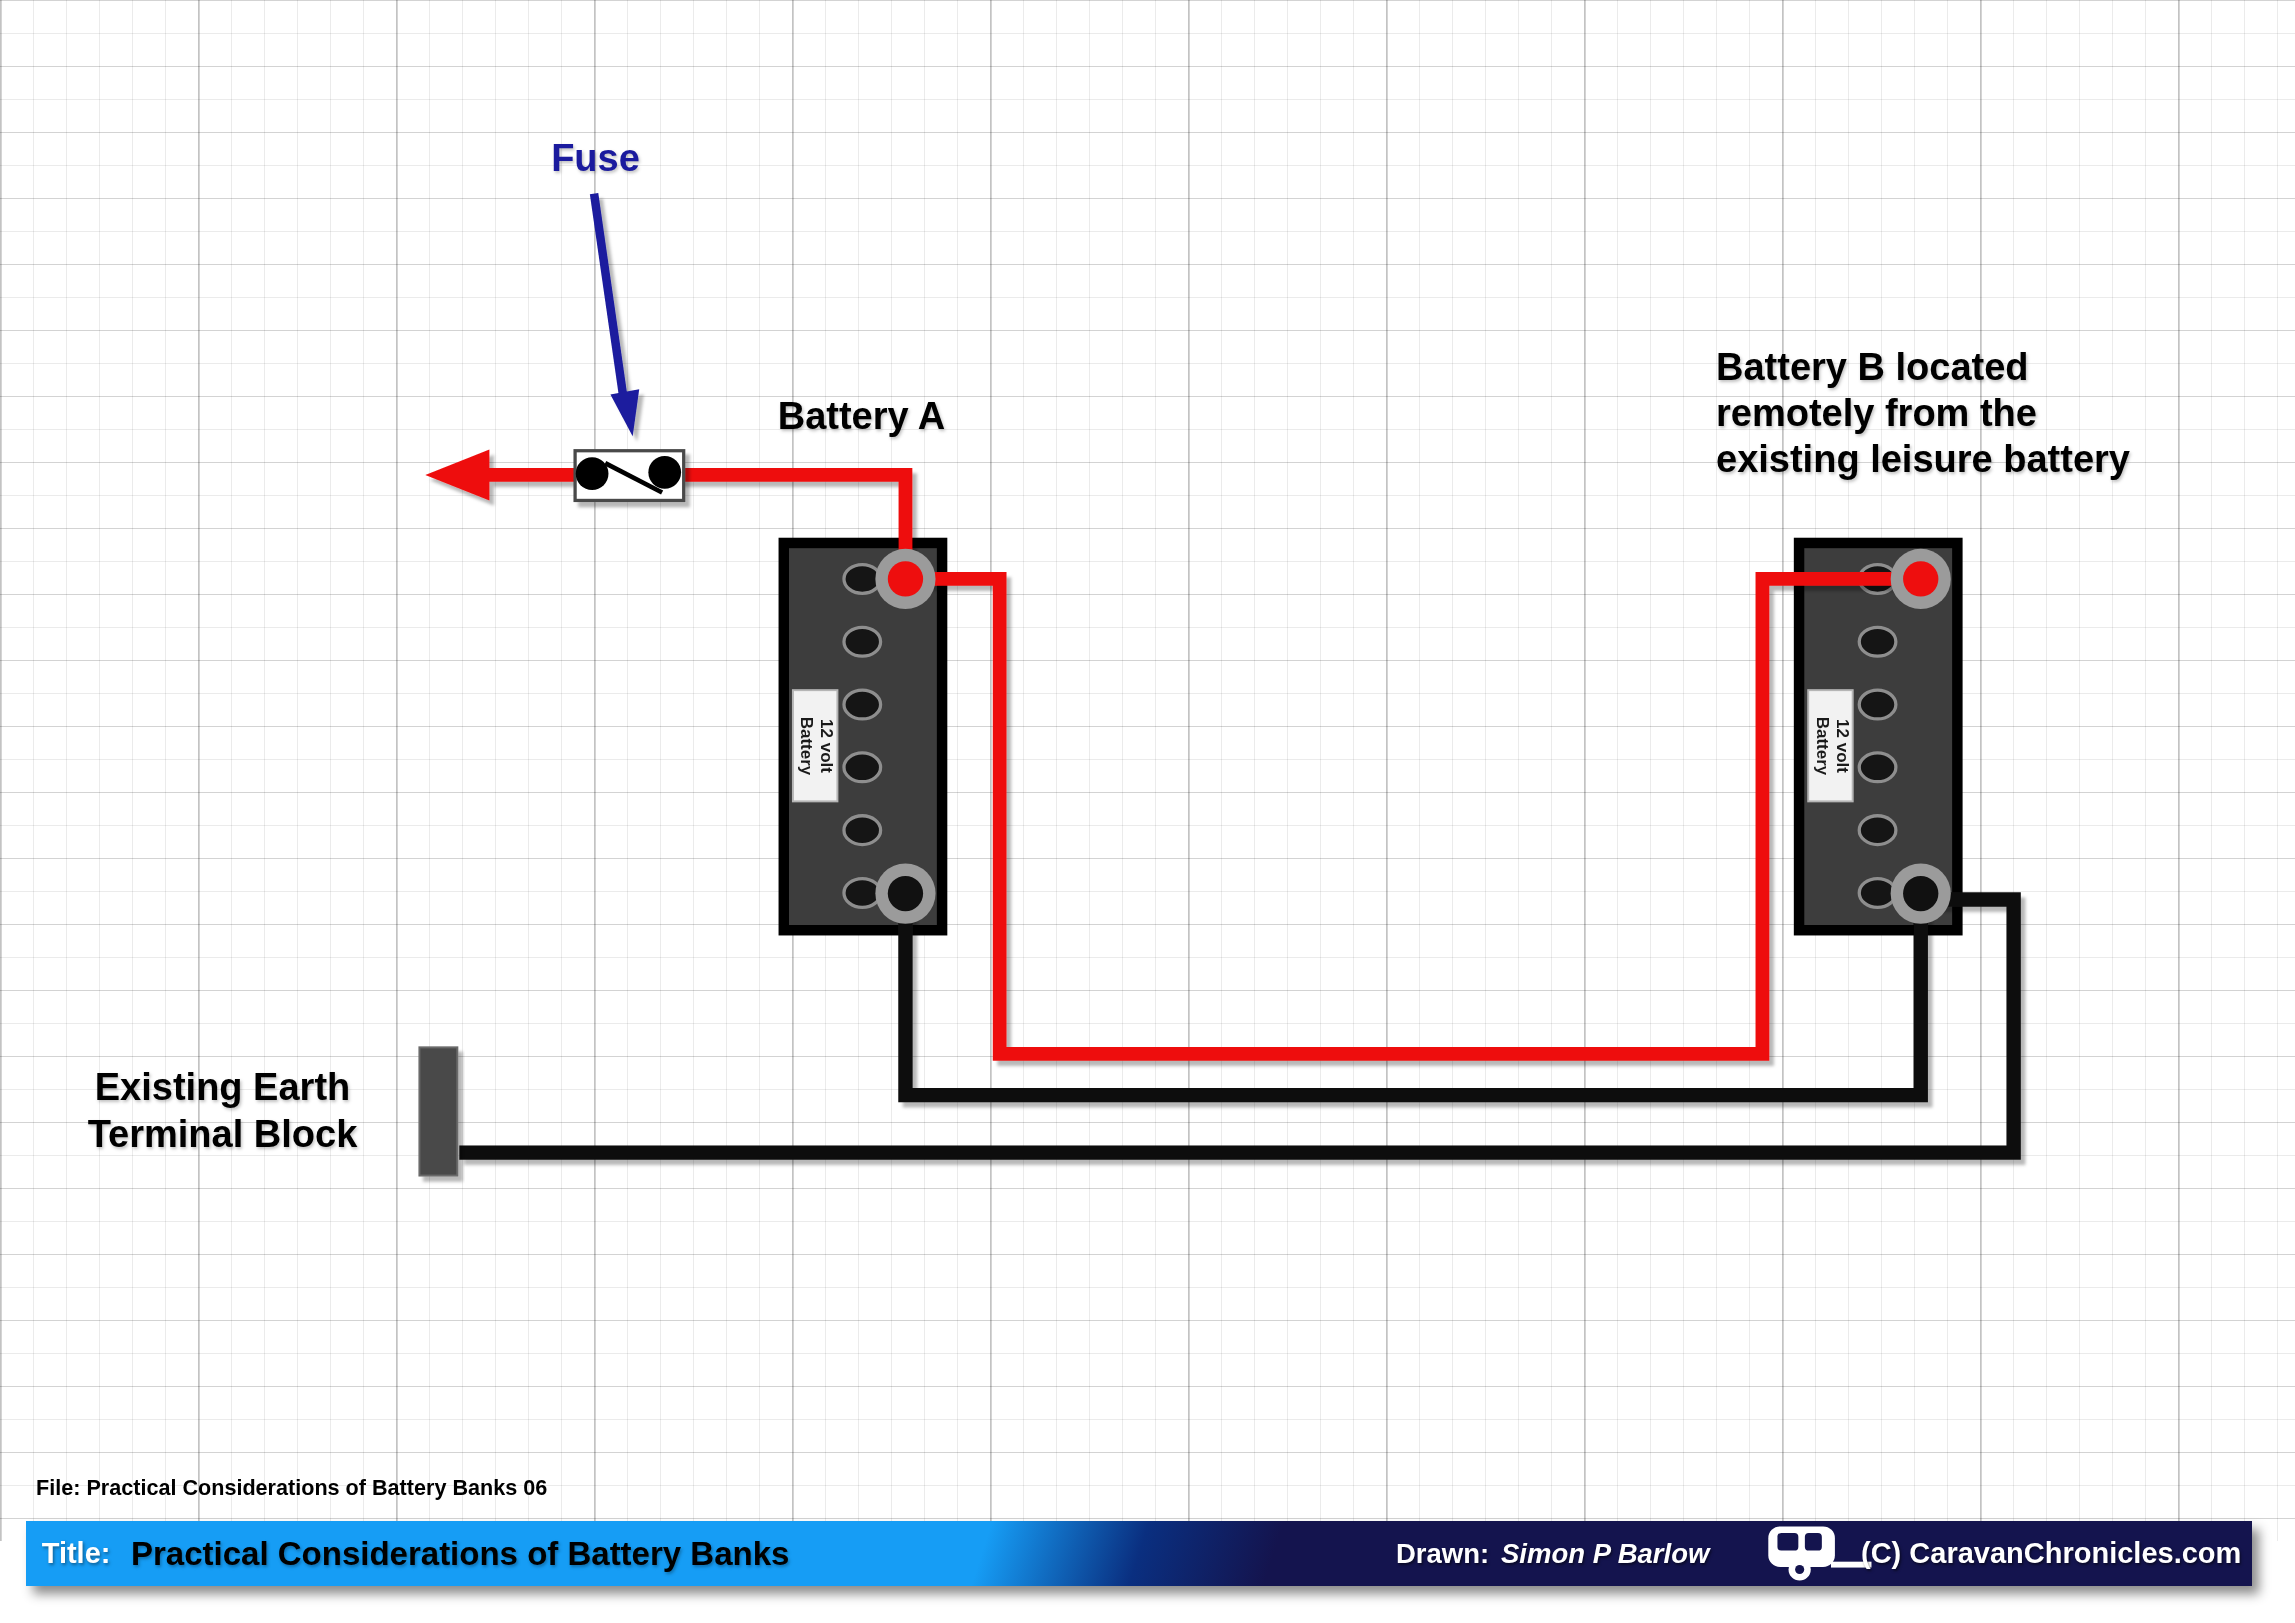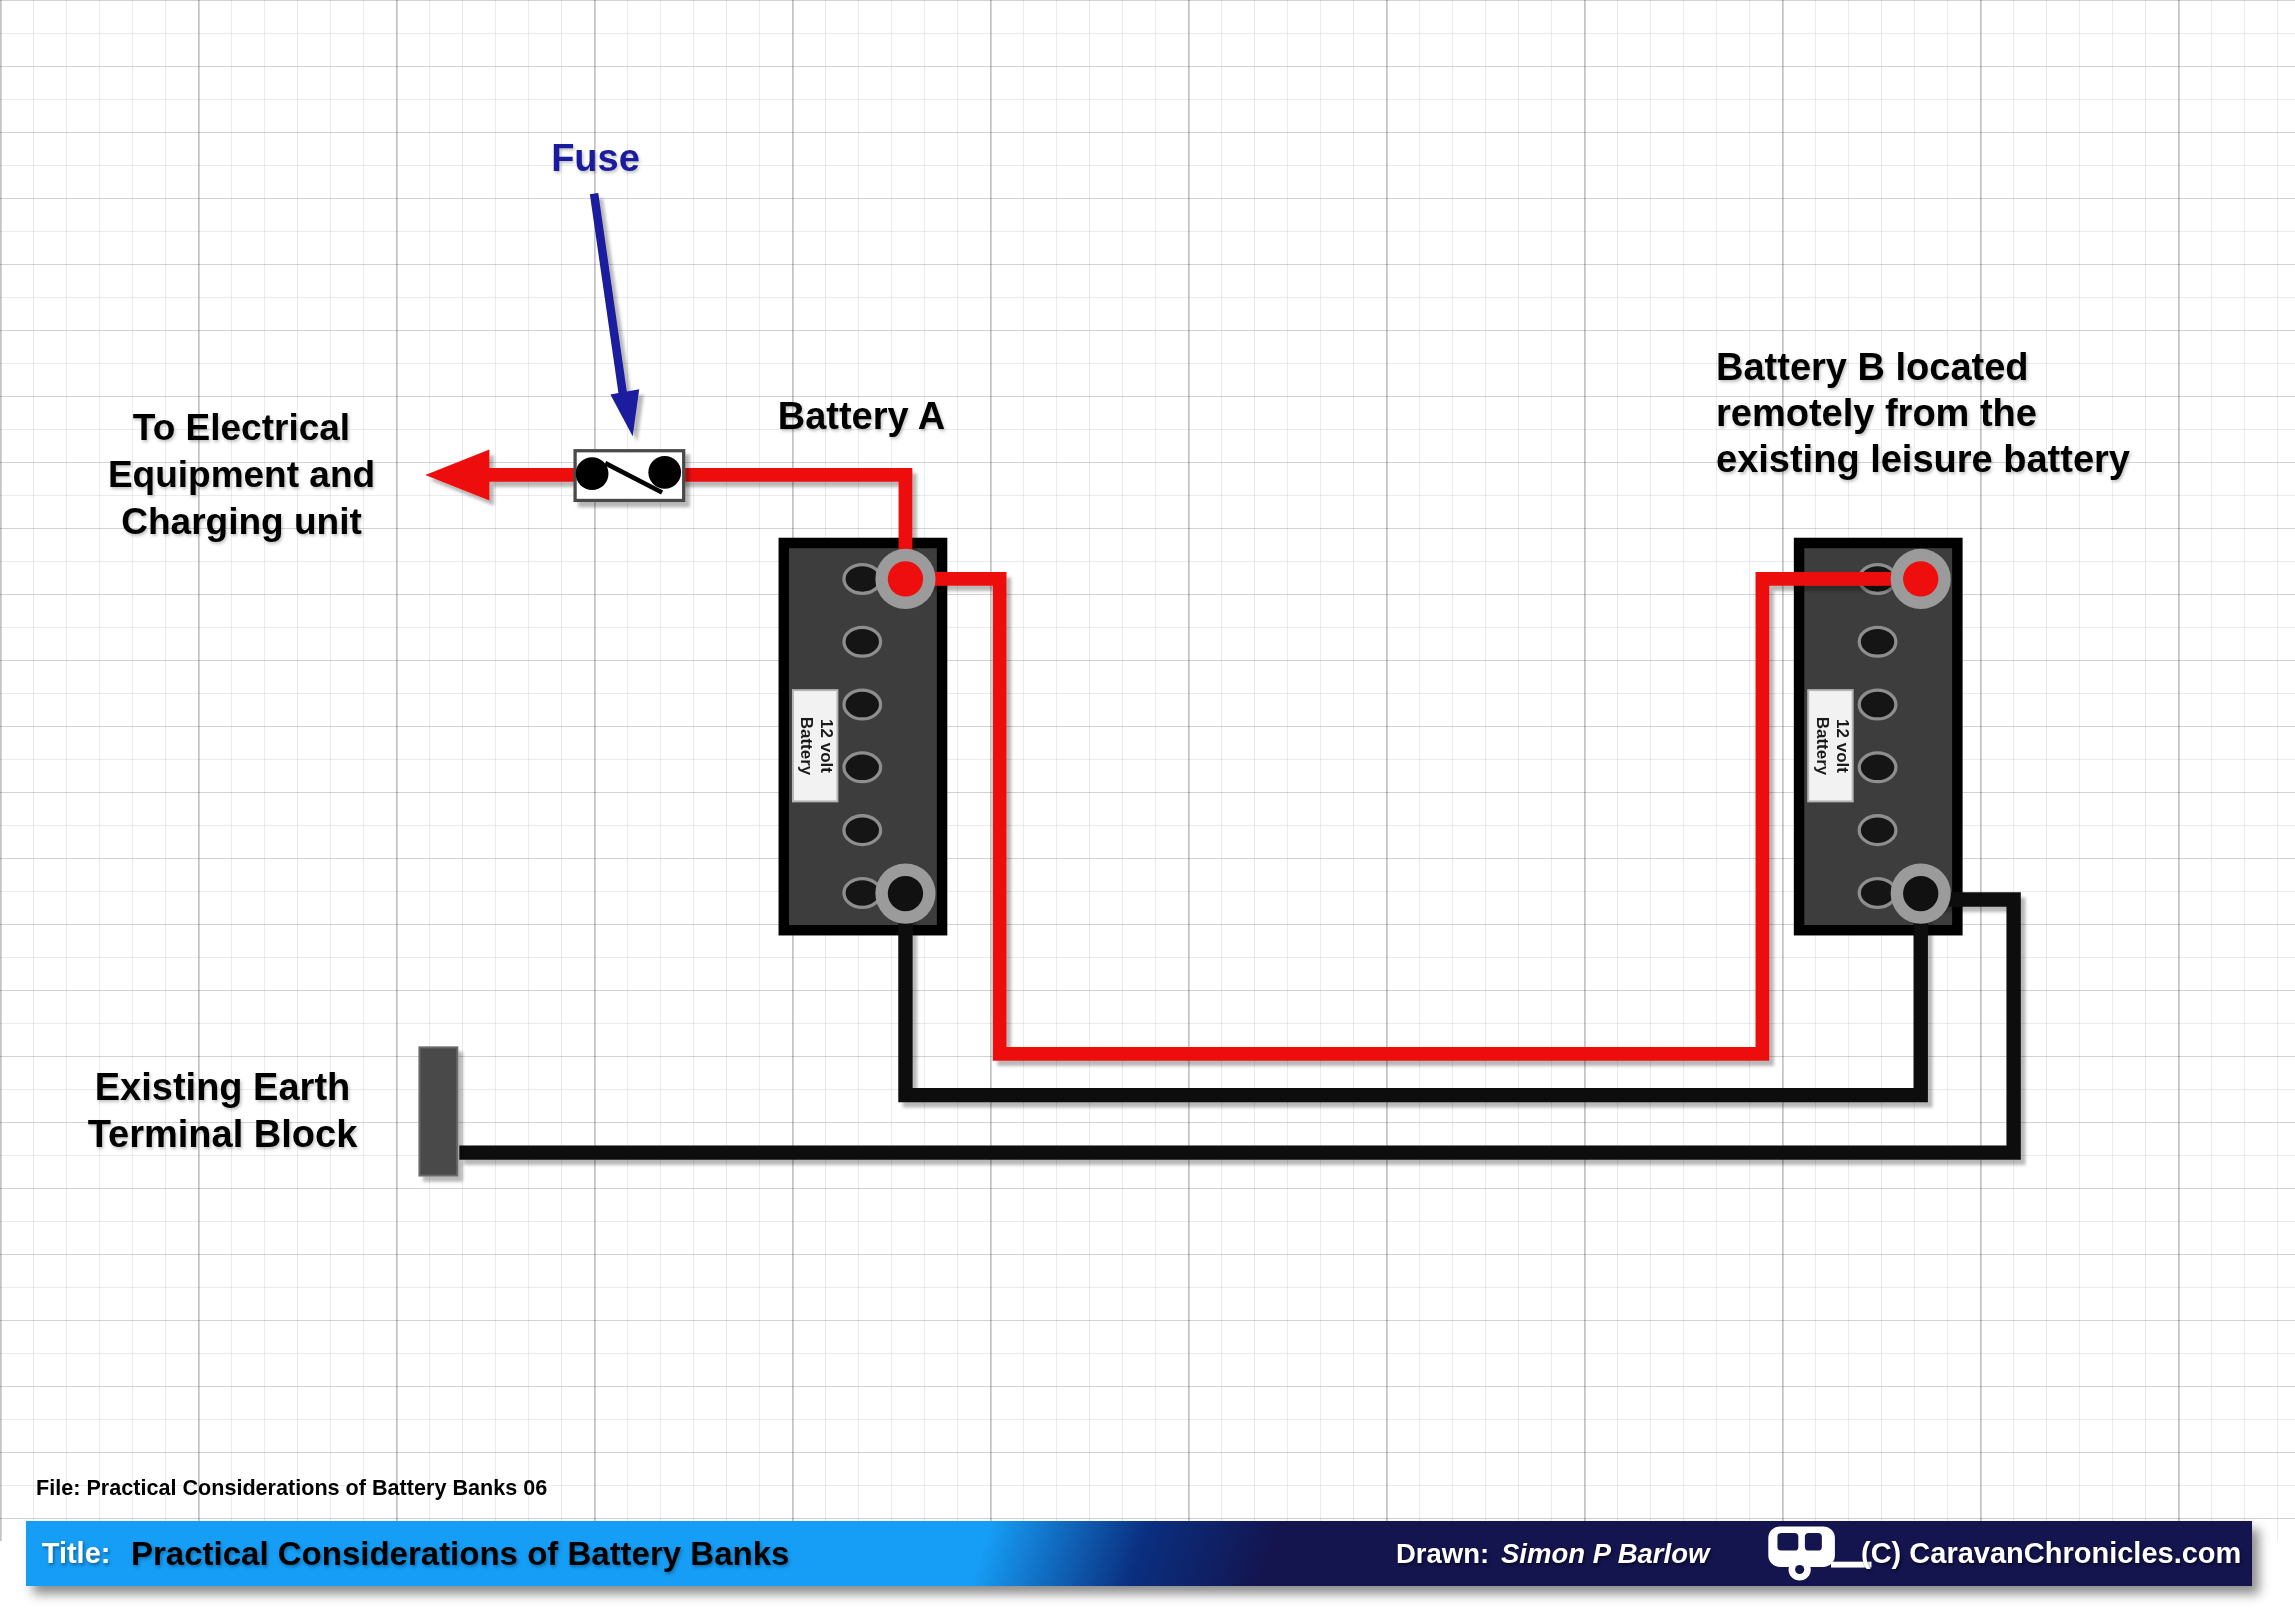--- a/index.html
+++ b/index.html
@@ -123,23 +123,20 @@
     <rect x="641" y="1601" width="58" height="196" fill="var(--earth-block)" stroke="#6b6b6b" stroke-width="3" filter="url(#wireShadow)"></rect>
 
     <g filter="url(#wireShadow)">
       <line x1="908" y1="296" x2="952" y2="602" stroke="var(--annotation-blue)" stroke-width="13"></line>
       <polygon points="967,667 933,603 977,595" fill="var(--annotation-blue)"></polygon>
     </g>
   </svg>
 
   <div class="lbl blue" style="left:517px;top:135px;width:157px;">Fuse</div>
 
-  <div class="lbl" style="left:101px;top:404px;width:281px;font-size:37px;">To Electrical
-Equipment and
-Charging unit</div>
 
   <div class="lbl" style="left:776px;top:393px;width:171px;">Battery A</div>
 
   <div class="lbl left" style="left:1685px;top:344px;width:589px;line-height:46px;padding-left:31px;">Battery B located
 remotely from the
 existing leisure battery</div>
 
 
   <div class="lbl" style="left:85px;top:1064px;width:275px;">Existing Earth
 Terminal Block</div>

